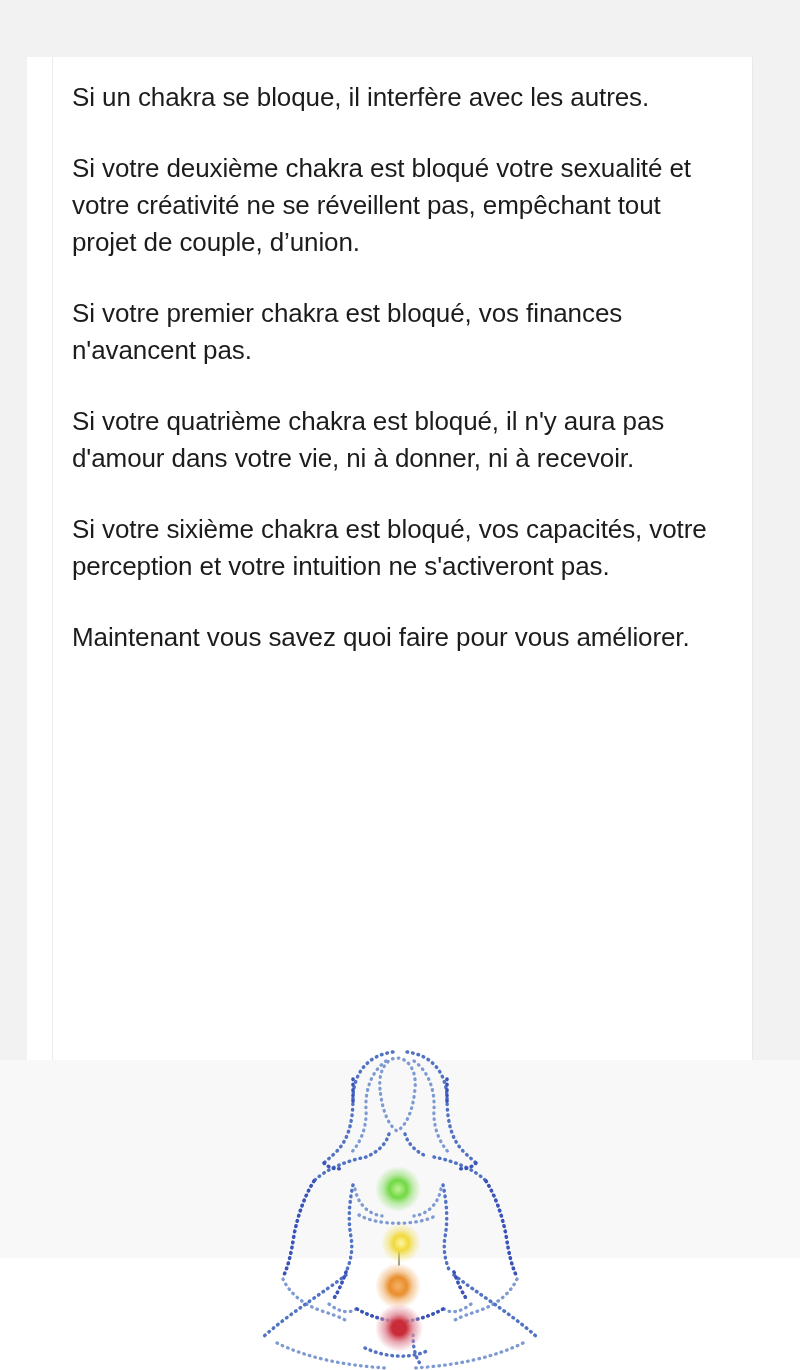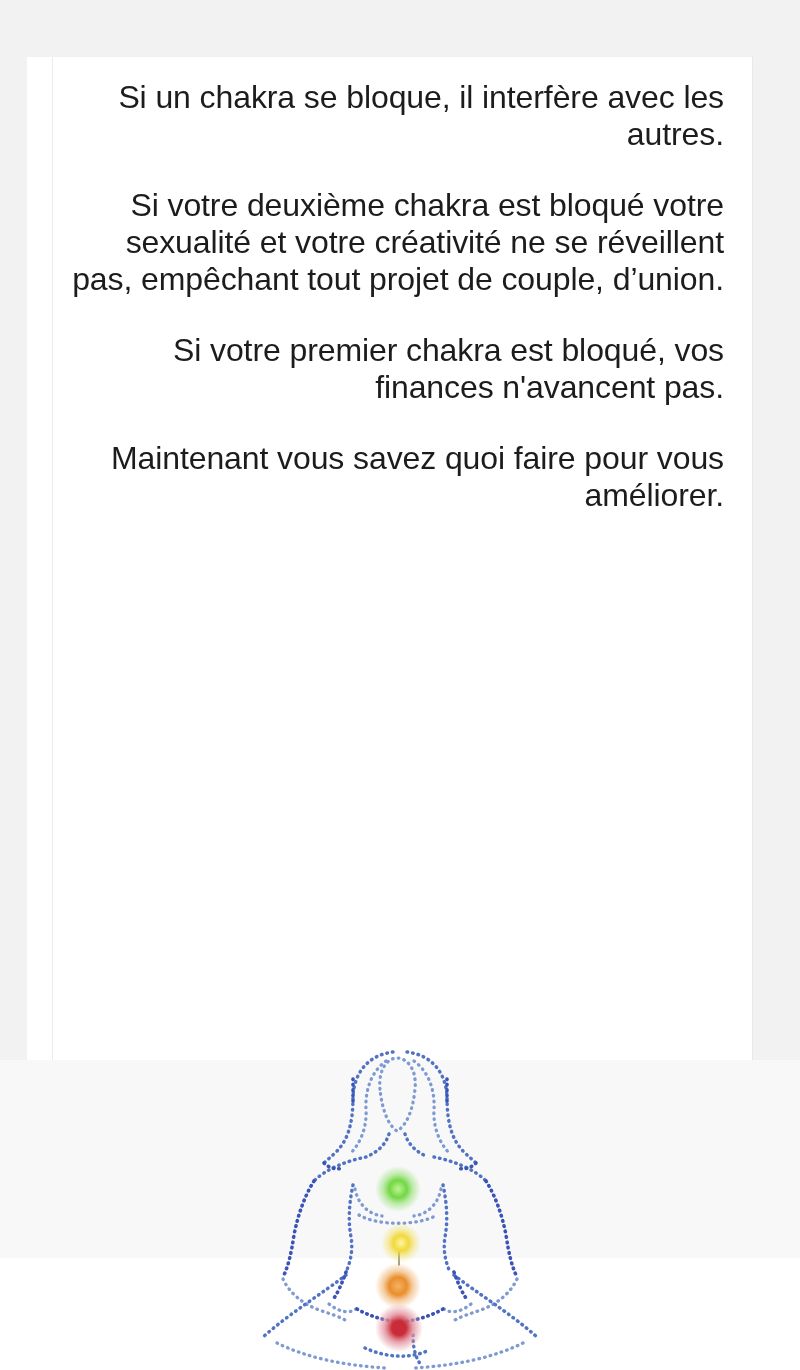--- a/index.html
+++ b/index.html
@@ -10,21 +10,21 @@
   }
   .article-card{
     position:absolute;left:27px;top:57px;width:725px;height:1003px;
     background:#ffffff;border-right:1px solid #e8e8ea;
   }
   .inner-divider{
     position:absolute;left:25px;top:0;bottom:0;width:1px;background:#ececee;
   }
   .article-body{
     position:absolute;left:45px;top:22px;width:652px;
-    font-size:32px;line-height:37px;color:#1c1c1e;letter-spacing:-0.1px;text-align:right;
+    font-size:26px;line-height:37px;color:#1c1c1e;letter-spacing:-0.1px;
   }
   .article-body p{margin:0 0 34px 0;}
   .band-lower{
     position:absolute;left:0;top:1060px;width:800px;height:198px;background:#f8f8f9;
   }
   .band-lowest{
     position:absolute;left:0;top:1258px;width:800px;height:112px;background:#ffffff;
   }
   .figure-wrap{
     position:absolute;left:245px;top:1045px;width:310px;height:325px;
@@ -36,20 +36,22 @@
 
 <div class="band-lower"></div>
 <div class="band-lowest"></div>
 
 <div class="article-card">
   <div class="inner-divider"></div>
   <div class="article-body">
     <p>Si un chakra se bloque, il interfère avec les autres.</p>
     <p>Si votre deuxième chakra est bloqué votre sexualité et votre créativité ne se réveillent pas, empêchant tout projet de couple, d’union.</p>
     <p>Si votre premier chakra est bloqué, vos finances n'avancent pas.</p>
+    <p>Si votre quatrième chakra est bloqué, il n'y aura pas d'amour dans votre vie, ni à donner, ni à recevoir.</p>
+    <p>Si votre sixième chakra est bloqué, vos capacités, votre perception et votre intuition ne s'activeront pas.</p>
     <p>Maintenant vous savez quoi faire pour vous améliorer.</p>
   </div>
 </div>
 
 <div class="figure-wrap">
 <svg width="310" height="325" viewBox="0 0 310 325">
   <defs>
     <radialGradient id="chakra0">
       <stop offset="0%" stop-color="#c0f395"></stop>
       <stop offset="38%" stop-color="#72d844"></stop>

